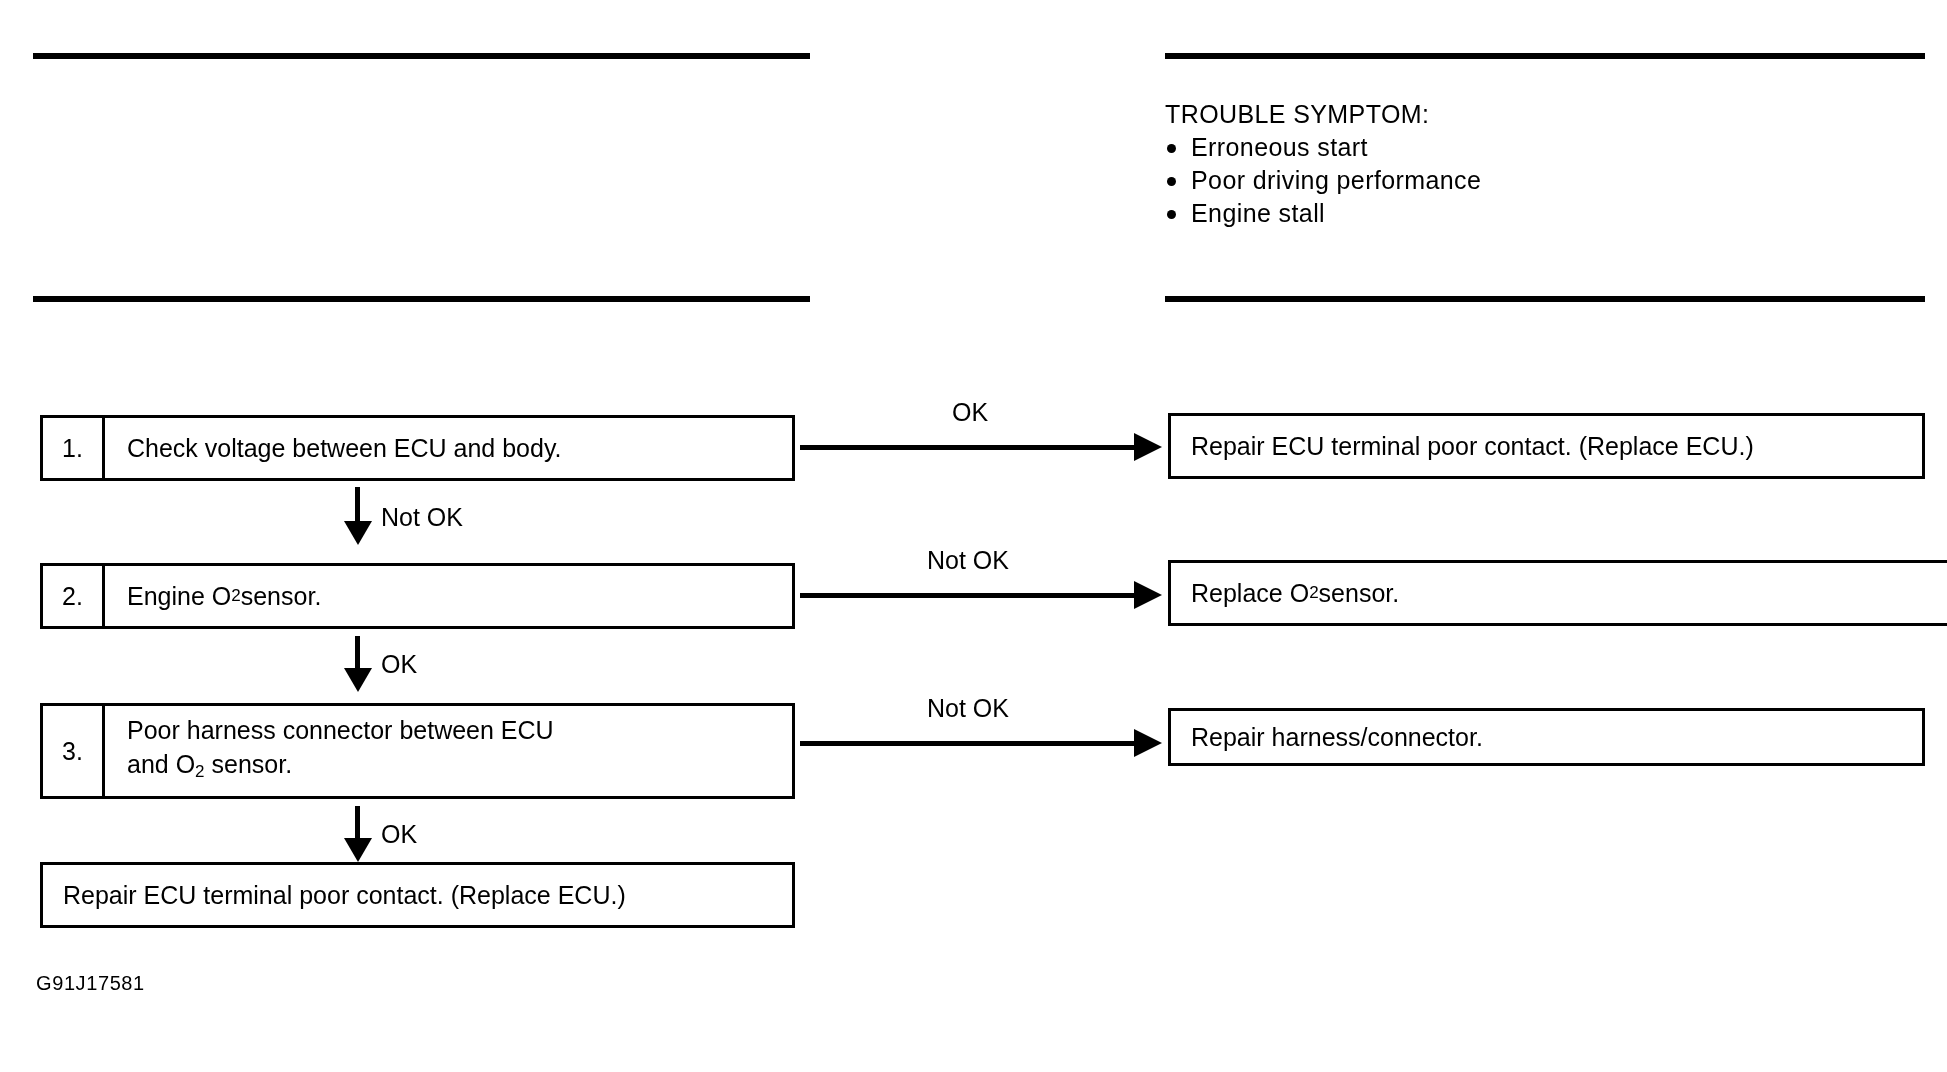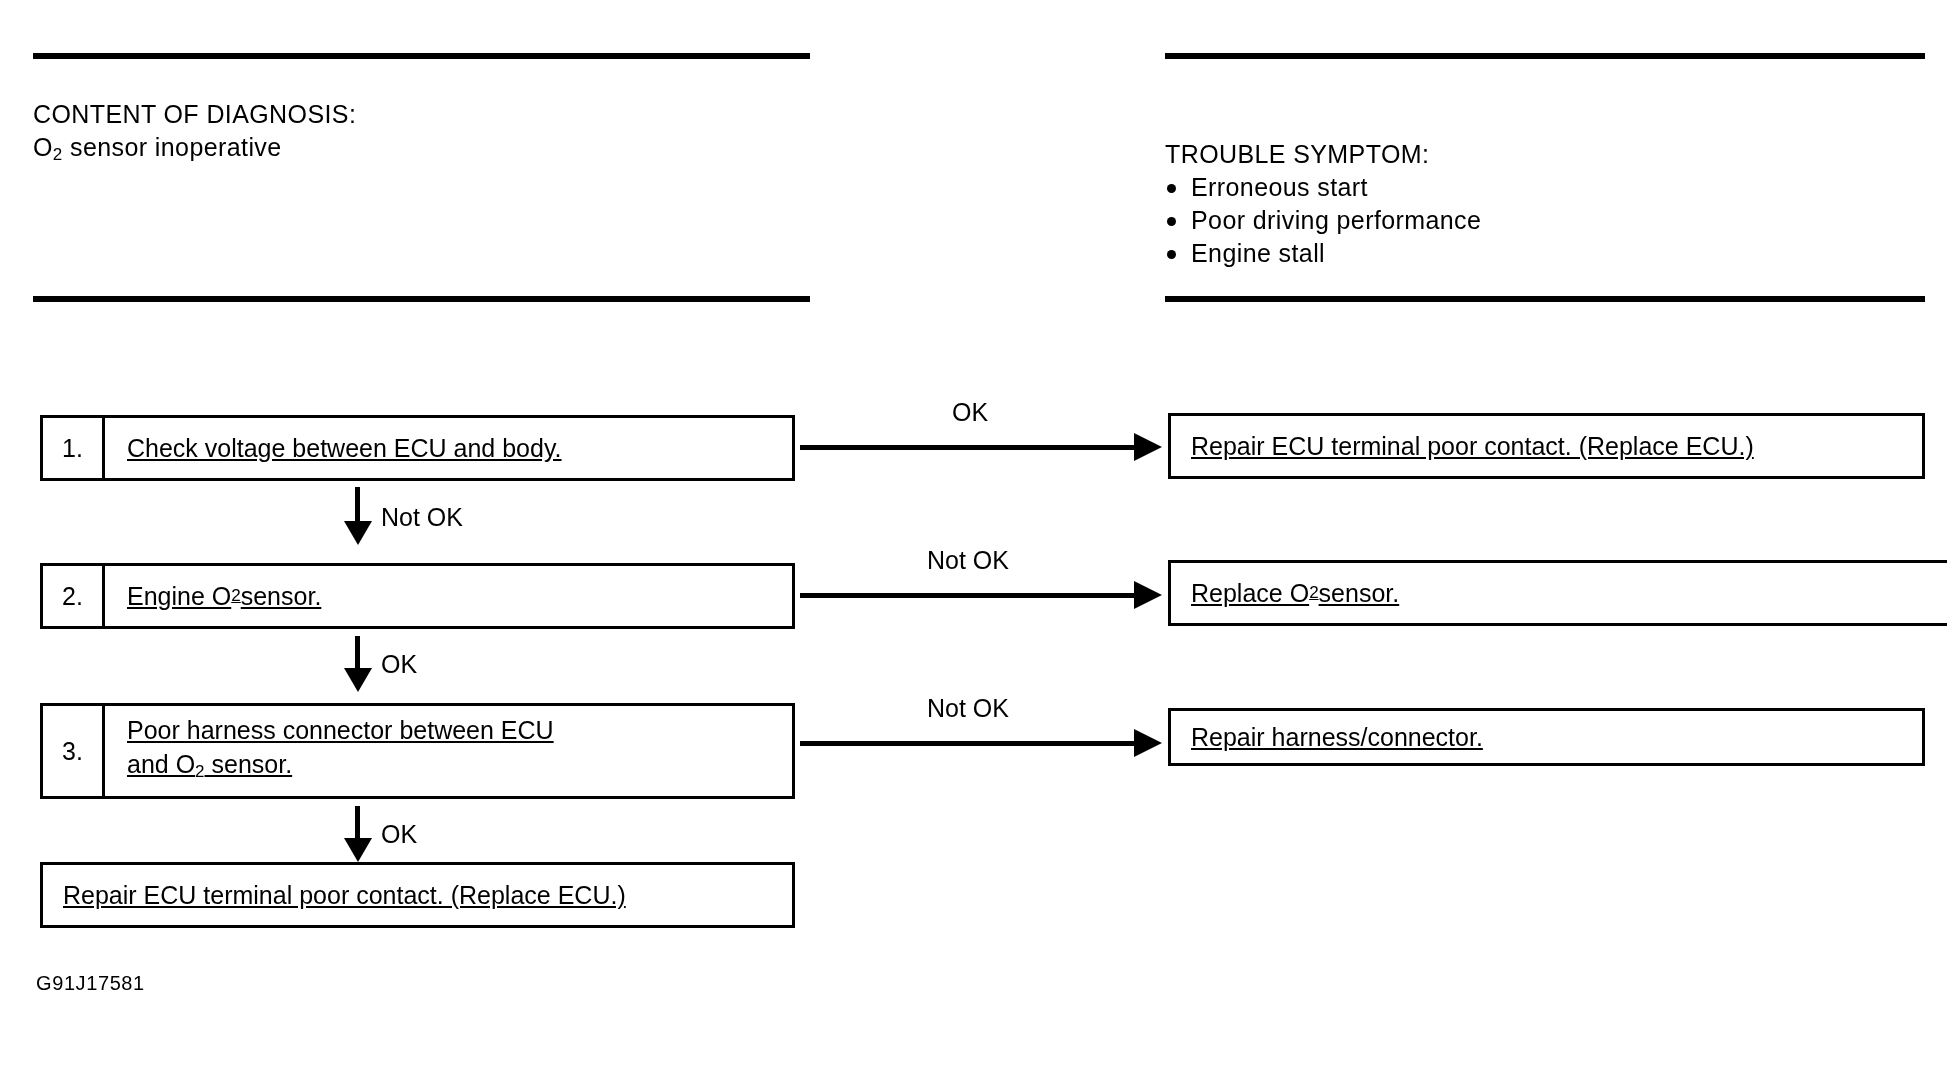--- a/index.html
+++ b/index.html
@@ -34,21 +34,21 @@
 
   
   .hdr {
     position: absolute;
     font-size: 25px;
     line-height: 33px;
     letter-spacing: 0.4px;
     white-space: nowrap;
   }
   .hdr-left  { left: 33px;   top: 98px; }
-  .hdr-right { left: 1165px; top: 98px; margin-top: 40px; }
+  .hdr-right { left: 1165px; top: 98px; }
 
   .hdr-title { display: block; }
   .hdr-sub   { display: block; }
 
   .sym-list {
     list-style: none;
     margin: 0;
     padding: 0;
   }
   .sym-list li {
@@ -92,21 +92,20 @@
     right: 0;
     top: 0;
     bottom: 0;
     display: flex;
     align-items: center;
     padding-left: 22px;
     padding-right: 4px;
     font-size: 25px;
     line-height: 34px;
     box-sizing: border-box;
-    text-decoration: underline;
   }
   .box-body.plain { left: 0; padding-left: 20px; }
 
   
   #step-1 { left: 40px; top: 415px; width: 755px; height: 66px; }
   #step-2 { left: 40px; top: 563px; width: 755px; height: 66px; }
   #step-3 { left: 40px; top: 703px; width: 755px; height: 96px; }
   #final-box { left: 40px; top: 862px; width: 755px; height: 66px; }
 
   
@@ -218,24 +217,20 @@
 </head>
 <body>
 
 <div class="canvas">
 
   <div class="rule rule-left-top"></div>
   <div class="rule rule-left-bot"></div>
   <div class="rule rule-right-top"></div>
   <div class="rule rule-right-bot"></div>
 
-  <div class="hdr hdr-left">
-    <span class="hdr-title">CONTENT OF DIAGNOSIS:</span>
-    <span class="hdr-sub"><span>O</span><sub>2</sub><span> sensor inoperative</span></span>
-  </div>
 
   <div class="hdr hdr-right">
     <span class="hdr-title">TROUBLE SYMPTOM:</span>
     <ul class="sym-list">
       <li>
         <span class="bullet"></span>
         <span>Erroneous start</span>
       </li>
       <li>
         <span class="bullet"></span>

